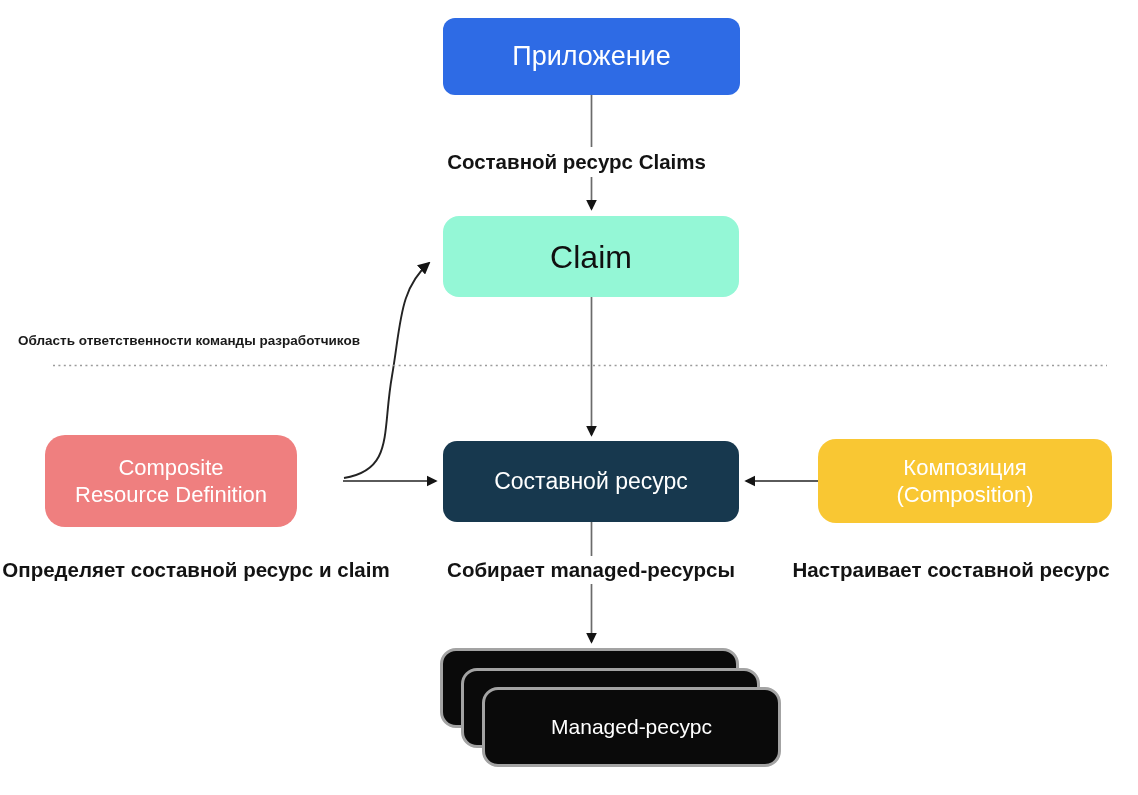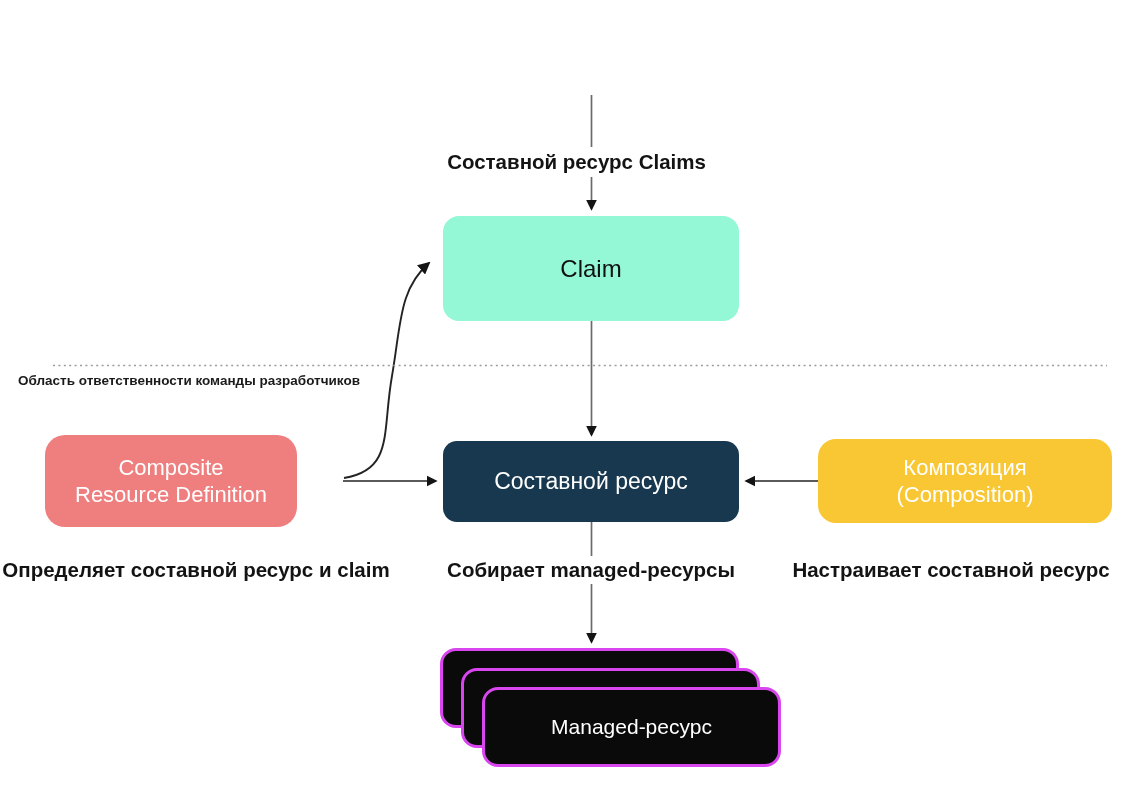--- a/index.html
+++ b/index.html
@@ -28,30 +28,30 @@
   .node {
     position: absolute;
     display: flex;
     align-items: center;
     justify-content: center;
     text-align: center;
     z-index: 2;
     line-height: 1.25;
   }
   .node-application   { left: 443px; top: 18px;  width: 297px; height: 77px; border-radius: 12px; font-size: 27px; }
-  .node-claim         { left: 443px; top: 216px; width: 296px; height: 105px; border-radius: 16px; font-size: 24px; }
+  .node-claim         { left: 443px; top: 216px; width: 296px; height: 81px; border-radius: 16px; font-size: 32px; }
   .node-xrd           { left: 45px;  top: 435px; width: 252px; height: 92px; border-radius: 20px; font-size: 22px; padding: 0 30px; }
   .node-xr            { left: 443px; top: 441px; width: 296px; height: 81px; border-radius: 14px; font-size: 23px; }
   .node-composition   { left: 818px; top: 439px; width: 294px; height: 84px; border-radius: 18px; font-size: 22px; padding: 0 40px; }
 
   .managed-box {
     position: absolute;
     width: 299px; height: 80px;
     border-radius: 16px;
-    border: 3px solid #d946ef;
+    border: 3px solid #a3a3a3;
     display: flex;
     align-items: center;
     justify-content: center;
     font-size: 21px;
     z-index: 2;
   }
   .managed-back  { left: 440px; top: 648px; z-index: 2; }
   .managed-mid   { left: 461px; top: 668px; z-index: 3; }
   .managed-front { left: 482px; top: 687px; z-index: 4; }
 
@@ -83,21 +83,20 @@
   .caption-xr          { left: 591px; top: 556px; transform: translateX(-50%); }
   .caption-composition { left: 951px; top: 556px; transform: translateX(-50%); }
 
   .area-label {
     position: absolute;
     z-index: 5;
     color: #1a1a1a;
     font-weight: 600;
     font-size: 13.5px;
     white-space: nowrap;
-    margin-top: 40px;
   }
   .area-label-dev      { left: 18px; top: 333px; }
   .area-label-platform { left: 18px; top: 380px; }
 </style>
 </head>
 <body>
 
 <div class="canvas">
 
   <svg class="connectors" viewBox="0 0 1138 795">
@@ -115,20 +114,21 @@
 
     <line class="hline" x1="343" y1="481" x2="436" y2="481" marker-end="url(#arrow)"></line>
 
     <line class="hline" x1="818" y1="481" x2="746" y2="481" marker-end="url(#arrow)"></line>
 
     <path class="curve" d="M 344 478 C 394 470 382 432 392 376 C 401 324 399 289 429 263" marker-end="url(#arrow)"></path>
 
     <line class="boundary-line" x1="53" y1="365.5" x2="1107" y2="365.5"></line>
   </svg>
 
+  <div class="node node-application" style="background: rgb(46, 107, 229); color: rgb(255, 255, 255);">Приложение</div>
 
   <div class="node node-claim" style="background: rgb(148, 247, 214); color: rgb(16, 16, 16);">Claim</div>
 
   <div class="node node-xrd" style="background: rgb(239, 127, 127); color: rgb(255, 255, 255);">Composite Resource Definition</div>
 
   <div class="node node-composition" style="background: rgb(249, 199, 51); color: rgb(255, 255, 255);">Композиция (Composition)</div>
 
   <div class="node node-xr" style="background: rgb(23, 56, 78); color: rgb(255, 255, 255);">Составной ресурс</div>
 
   <div class="managed-box managed-back" style="background: rgb(10, 10, 10); color: rgb(255, 255, 255);"></div>

